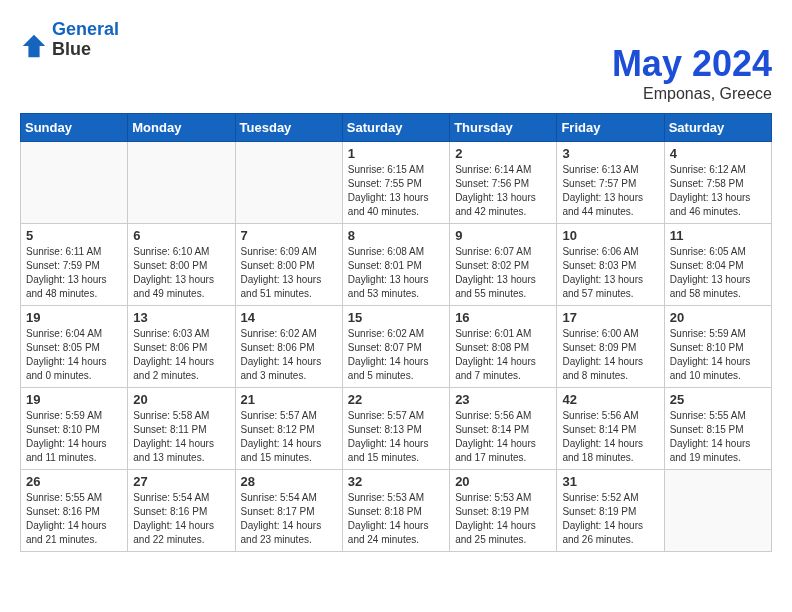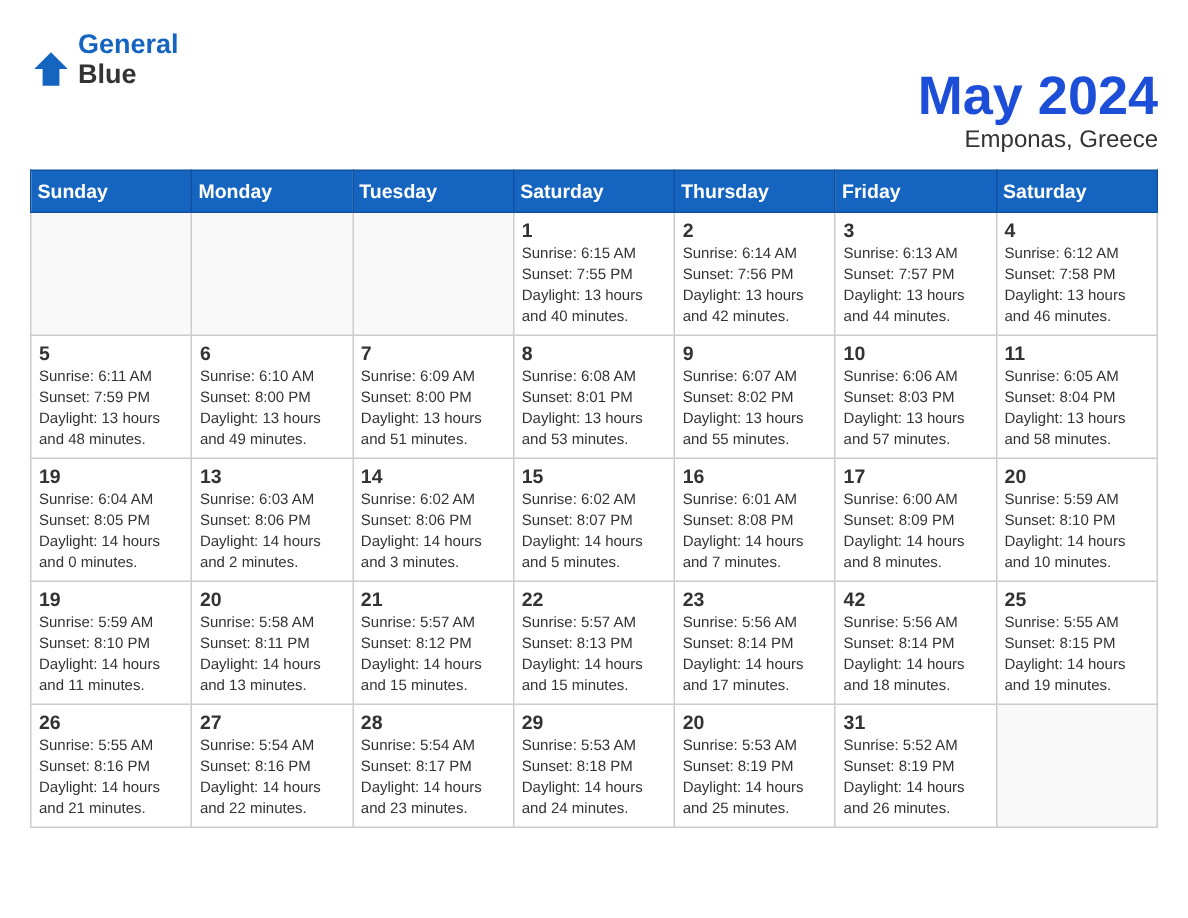--- a/index.html
+++ b/index.html
@@ -320,21 +320,21 @@
 and 22 minutes.</div>
         </td>
         <td>
           <span class="day-number">28</span>
           <div class="day-info">Sunrise: 5:54 AM
 Sunset: 8:17 PM
 Daylight: 14 hours
 and 23 minutes.</div>
         </td>
         <td>
-          <span class="day-number">29</span>
+          <span class="day-number">32</span>
           <div class="day-info">Sunrise: 5:53 AM
 Sunset: 8:18 PM
 Daylight: 14 hours
 and 24 minutes.</div>
         </td>
         <td>
           <span class="day-number">20</span>
           <div class="day-info">Sunrise: 5:53 AM
 Sunset: 8:19 PM
 Daylight: 14 hours

